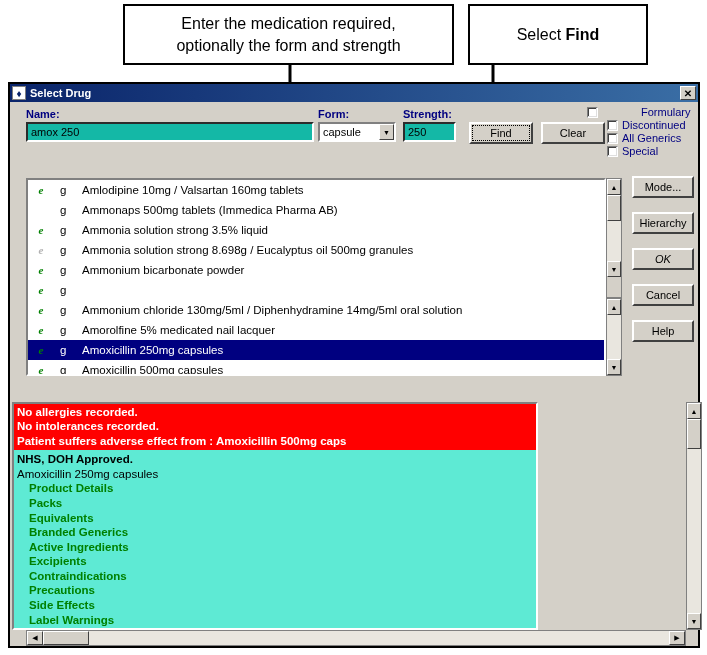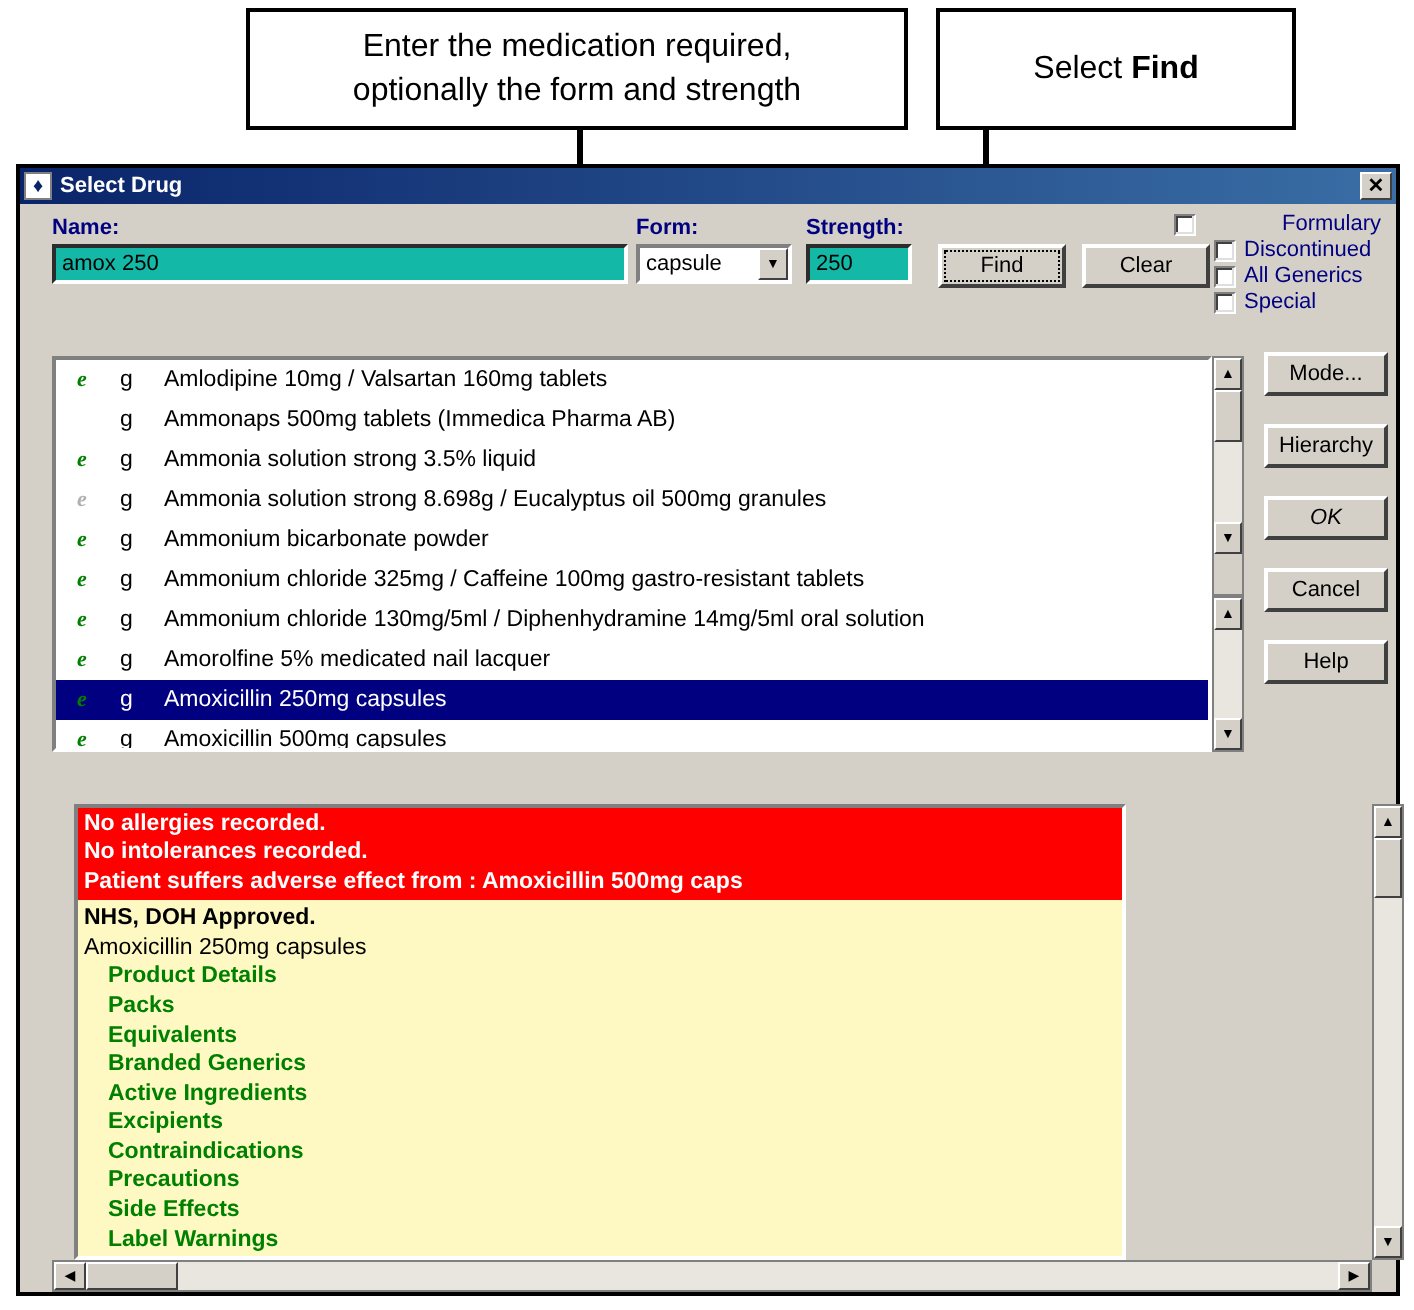--- a/index.html
+++ b/index.html
@@ -248,25 +248,25 @@
     border: 1px solid #ffffff;
     border-right-color: #404040;
     border-bottom-color: #404040;
     box-sizing: border-box;
   }
   .sb-track { background: #e9e6df; }
 
   
   .infopane {
     position: absolute;
-    left: 27px;
+    left: 2px;
     top: 300px;
     width: 526px;
     height: 228px;
-    background: #fef9c3;
+    background: #5eead4;
     border: 2px solid;
     border-top-color: #808080;
     border-left-color: #808080;
     border-right-color: #ffffff;
     border-bottom-color: #ffffff;
     box-sizing: border-box;
     overflow: hidden;
   }
   .warn {
     background: #ff0000;
@@ -417,21 +417,20 @@
         <span class="cell-name">Ammonia solution strong 8.698g / Eucalyptus oil 500mg granules</span>
       </div>
       <div class="row">
         <span class="cell-e">e</span>
         <span class="cell-g">g</span>
         <span class="cell-name">Ammonium bicarbonate powder</span>
       </div>
       <div class="row">
         <span class="cell-e">e</span>
         <span class="cell-g">g</span>
-        <span class="cell-name">Ammonium chloride 325mg / Caffeine 100mg gastro-resistant tablets</span>
       </div>
       <div class="row">
         <span class="cell-e">e</span>
         <span class="cell-g">g</span>
         <span class="cell-name">Ammonium chloride 130mg/5ml / Diphenhydramine 14mg/5ml oral solution</span>
       </div>
       <div class="row">
         <span class="cell-e">e</span>
         <span class="cell-g">g</span>
         <span class="cell-name">Amorolfine 5% medicated nail lacquer</span>

